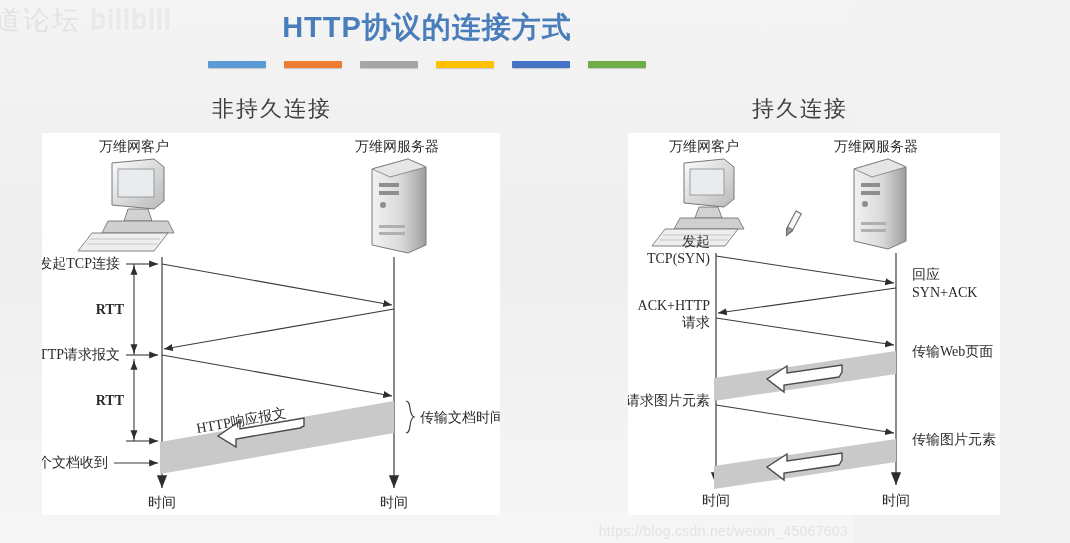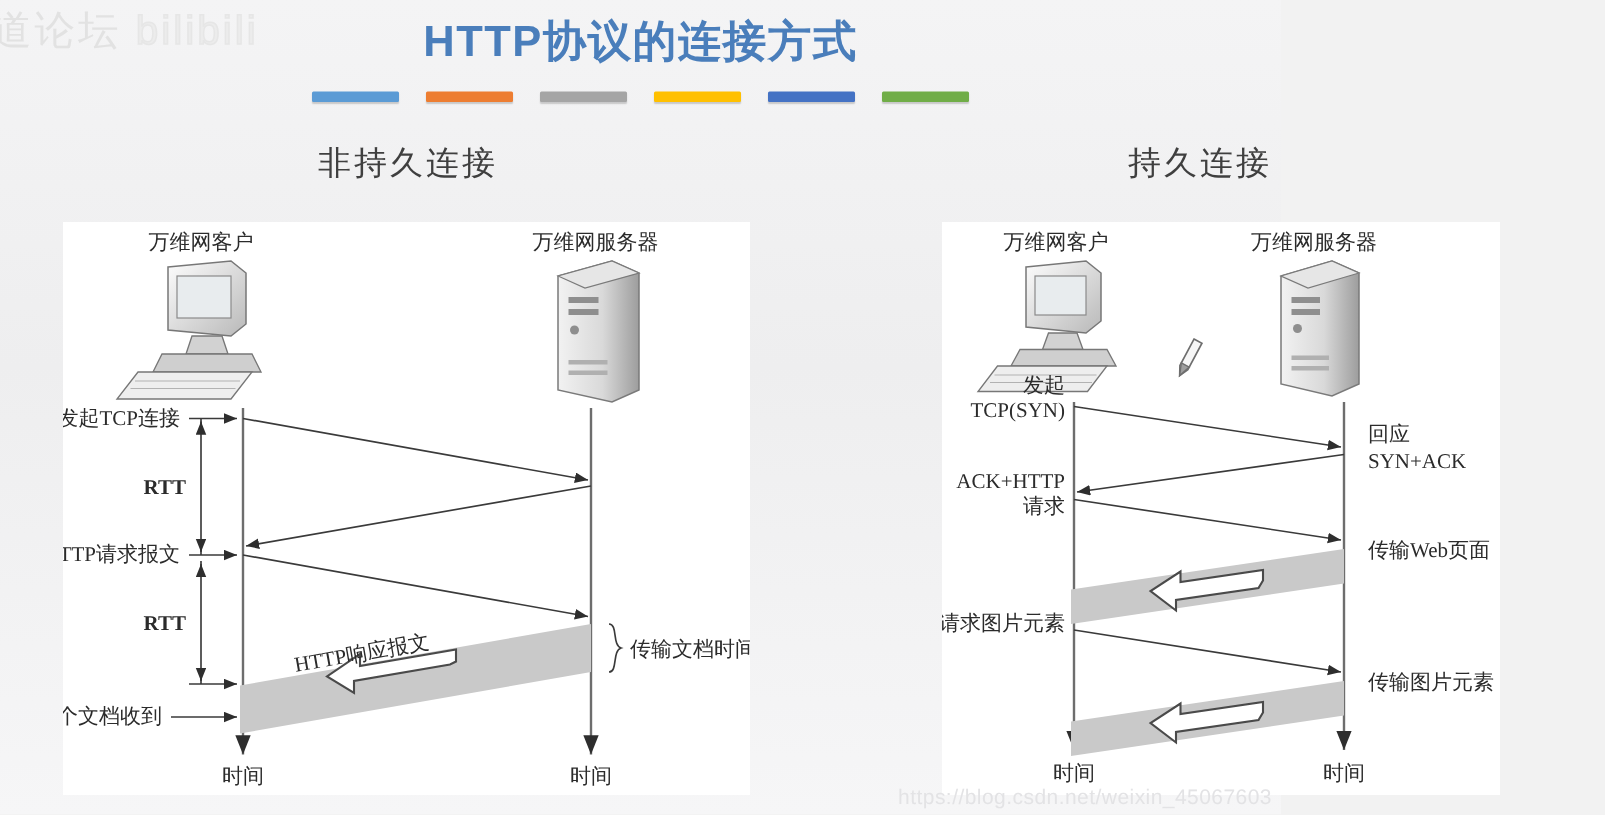--- a/index.html
+++ b/index.html
@@ -61,21 +61,20 @@
     letter-spacing: 2px;
     white-space: nowrap;
   }
   #sect-left  { left: 212px; }
   #sect-right { left: 752px; }
 
   
   .panel {
     position: absolute;
     background: #ffffff;
-    margin-top: 15px;
   }
   #panel-left  { left: 42px;  top: 133px; width: 458px; height: 382px; }
   #panel-right { left: 628px; top: 133px; width: 372px; height: 382px; }
 
   .panel svg { display: block; width: 100%; height: 100%; }
 
   
   .dtxt {
     font-family: "Liberation Serif", "DejaVu Serif", serif;
     font-size: 14px;

